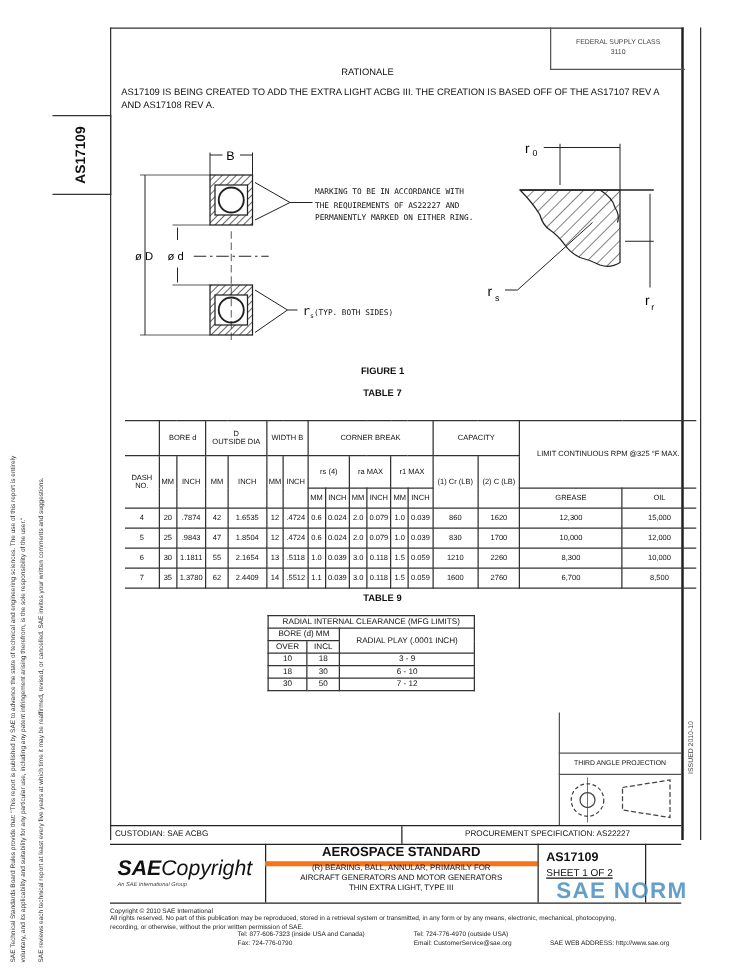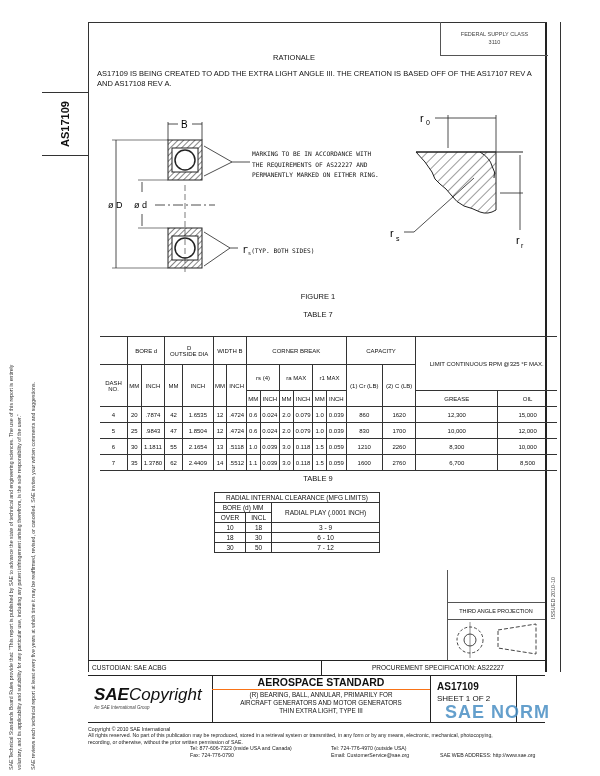--- a/index.html
+++ b/index.html
@@ -5,21 +5,21 @@
   html,body{margin:0;padding:0;background:#fff;}
   body{width:600px;height:776px;position:relative;overflow:hidden;font-family:"Liberation Sans",sans-serif;color:#111;}
   .abs{position:absolute;}
   .rightbar{position:absolute;left:545px;top:22px;width:2px;height:650px;background:#222;}
   .doc-tab{position:absolute;left:42px;top:92px;width:46px;height:62px;border:1px solid #333;border-left:none;display:flex;align-items:center;justify-content:center;}
   .doc-tab span{transform:rotate(-90deg);font-weight:bold;font-size:11px;white-space:nowrap;}
   .leftline{position:absolute;left:88px;top:22px;width:1px;height:650px;background:#333;}
   .fsc{position:absolute;left:440px;top:22px;width:108px;height:34px;border-left:1px solid #555;border-bottom:1px solid #555;font-size:5.5px;text-align:center;color:#444;line-height:8px;padding-top:8px;box-sizing:border-box;}
   .rationale-h{position:absolute;left:0;width:588px;top:53px;text-align:center;font-size:7.5px;}
   .rationale{position:absolute;left:97px;top:69px;width:440px;font-size:7.5px;line-height:10px;}
-  .caption{position:absolute;left:88px;width:460px;text-align:center;font-size:7.5px;}
+  .caption{position:absolute;left:76px;width:460px;text-align:center;font-size:7.5px;font-weight:bold;}
   table{border-collapse:collapse;}
   .t1{position:absolute;left:100px;top:336px;width:457px;font-size:6px;}
   .t1 td{border:1px solid #333;text-align:center;padding:0;height:15px;}
   .t2{position:absolute;left:214px;top:492px;width:166px;font-size:6.5px;}
   .t2 td{border:1px solid #333;text-align:center;padding:0 2px;height:9px;line-height:9px;}
   .tap{position:absolute;left:447px;top:602px;width:98px;height:16px;border-top:1px solid #555;border-bottom:1px solid #555;font-size:5.5px;text-align:center;line-height:16px;}
   .issued{position:absolute;left:548px;top:540px;width:12px;height:120px;}
   .issued span{position:absolute;left:-50px;top:55px;width:110px;transform:rotate(-90deg);font-size:5.5px;color:#444;text-align:center;}
   .tb-row1{position:absolute;left:88px;top:660px;width:457px;height:14px;border-top:1px solid #222;border-bottom:1px solid #222;font-size:6.5px;}
   .tb-main{position:absolute;left:88px;top:675px;width:457px;height:47px;border-bottom:1px solid #222;}
@@ -38,21 +38,21 @@
 <div class="doc-tab">
     <span>AS17109</span>
   </div>
 
 <div class="fsc">
   <div>FEDERAL SUPPLY CLASS</div>
   <div>3110</div>
 </div>
 
 <div class="rationale-h">RATIONALE</div>
-<div class="rationale">AS17109 IS BEING CREATED TO ADD THE EXTRA LIGHT ANGLE III. THE CREATION IS BASED OFF OF THE AS17107 REV A AND AS17108 REV A.</div>
+<div class="rationale">AS17109 IS BEING CREATED TO ADD THE EXTRA LIGHT ACBG III. THE CREATION IS BASED OFF OF THE AS17107 REV A AND AS17108 REV A.</div>
 
 <svg class="abs" style="left:100px;top:110px" width="290" height="170">
   <defs>
     <pattern id="hatch" width="4" height="4" patternUnits="userSpaceOnUse" patternTransform="rotate(45)">
       <line x1="0" y1="0" x2="0" y2="4" stroke="#333" stroke-width="1.2"></line>
     </pattern>
   </defs>
 
   <line x1="68" y1="12" x2="68" y2="30" stroke="#222" stroke-width="0.8"></line>
   <line x1="102" y1="12" x2="102" y2="30" stroke="#222" stroke-width="0.8"></line>
@@ -292,29 +292,29 @@
   <div class="abs" style="left:4px;top:3px">CUSTODIAN: SAE ACBG</div>
   <div class="abs" style="left:233px;top:0;width:1px;height:14px;background:#222"></div>
   <div class="abs" style="left:245px;top:3px;width:210px;text-align:center">PROCUREMENT SPECIFICATION: AS22227</div>
 </div>
 <div class="tb-main">
   <div class="abs" style="left:6px;top:10px;font-size:17px;">
     <span class="bold" style="font-style:italic;font-size:17px">SAE</span><span style="font-style:italic;font-weight:normal">Copyright</span>
     <div style="font-size:4.5px;font-style:italic;color:#444">An SAE International Group</div>
   </div>
   <div class="abs" style="left:124px;top:0;width:1px;height:47px;background:#222"></div>
-  <div class="abs" style="left:124px;top:0;width:218px;height:14px;border-bottom:1px solid #f97316;text-align:center;font-weight:bold;font-size:10.5px;line-height:14px;">AEROSPACE STANDARD</div>
+  <div class="abs" style="left:124px;top:0;width:218px;height:14px;border-bottom:4px solid #f97316;text-align:center;font-weight:bold;font-size:10.5px;line-height:14px;">AEROSPACE STANDARD</div>
   <div class="abs" style="left:124px;top:16px;width:218px;text-align:center;font-size:6.3px;line-height:8px;">
     <div>(R) BEARING, BALL, ANNULAR, PRIMARILY FOR</div>
     <div>AIRCRAFT GENERATORS AND MOTOR GENERATORS</div>
     <div>THIN EXTRA LIGHT, TYPE III</div>
   </div>
   <div class="abs" style="left:342px;top:0;width:1px;height:47px;background:#222"></div>
   <div class="abs" style="left:349px;top:6px;font-weight:bold;font-size:10px;">AS17109</div>
-  <div class="abs" style="left:349px;top:19px;font-size:8px;">SHEET 1 OF 2</div>
+  <div class="abs" style="left:349px;top:19px;font-size:8px;text-decoration:underline;">SHEET 1 OF 2</div>
   <div class="abs" style="left:428px;top:0;width:1px;height:47px;background:#222"></div>
 </div>
 
 <div class="sidenote">
   <div style="left:0px;top:470px">SAE Technical Standards Board Rules provide that: "This report is published by SAE to advance the state of technical and engineering sciences. The use of this report is entirely</div>
   <div style="left:8px;top:470px">voluntary, and its applicability and suitability for any particular use, including any patent infringement arising therefrom, is the sole responsibility of the user."</div>
   <div style="left:22px;top:470px">SAE reviews each technical report at least every five years at which time it may be reaffirmed, revised, or cancelled. SAE invites your written comments and suggestions.</div>
 </div>
 
 <div class="footer">

